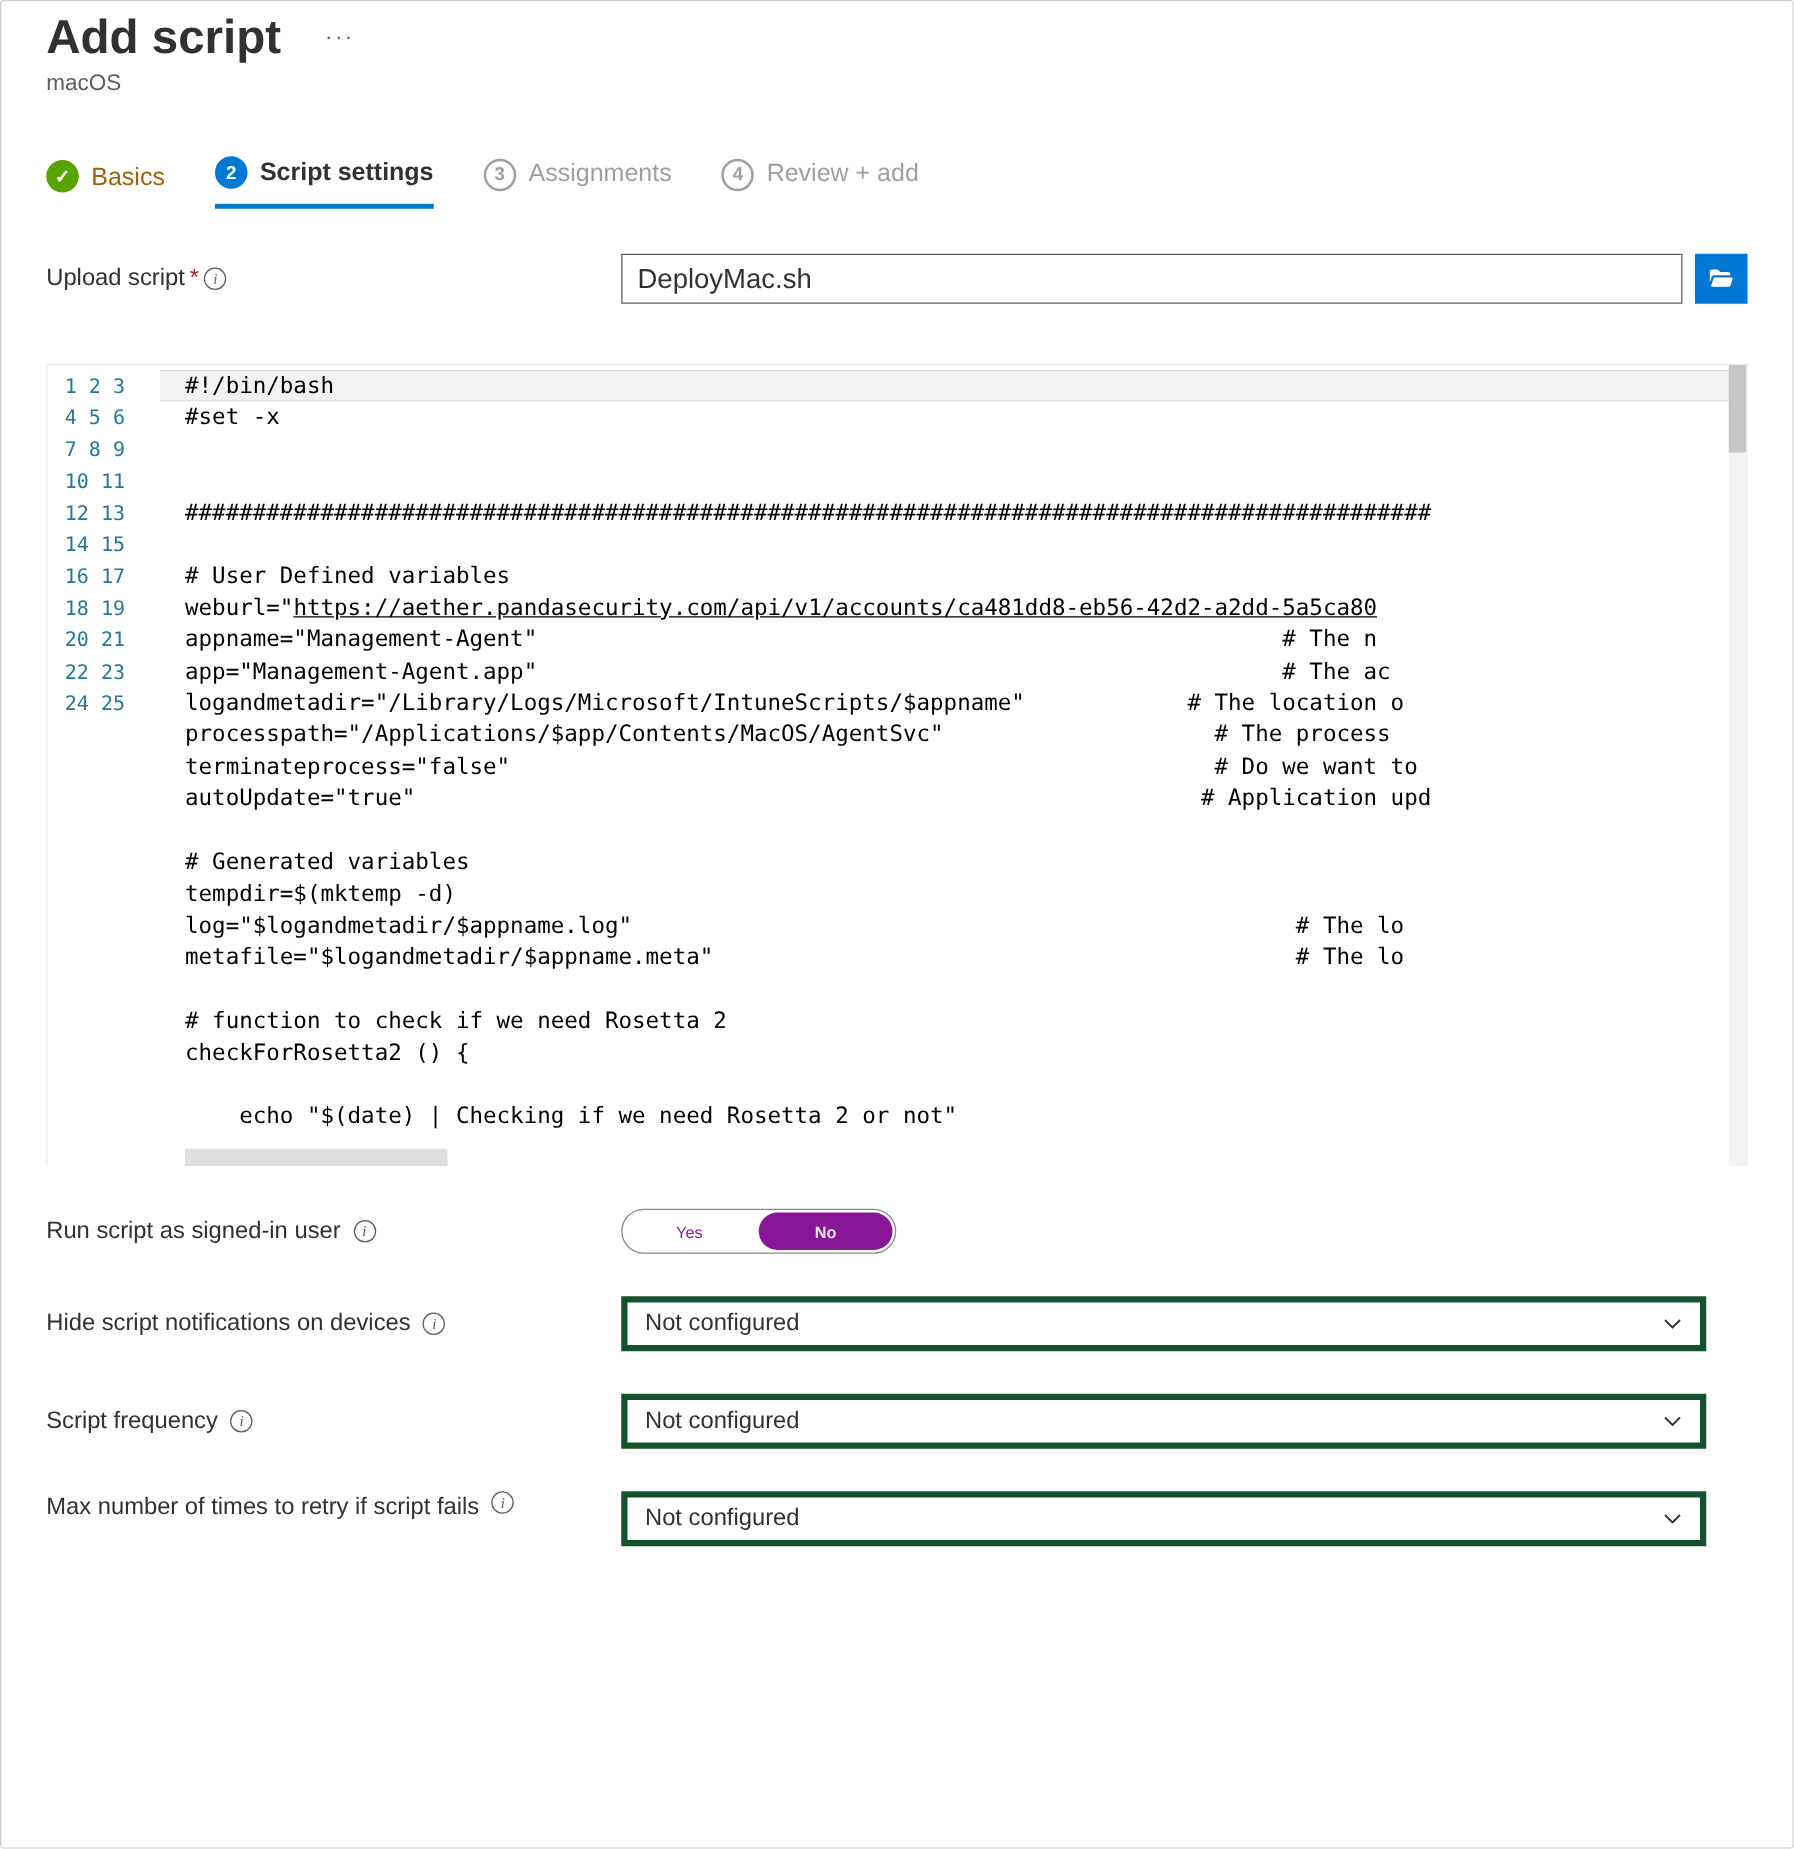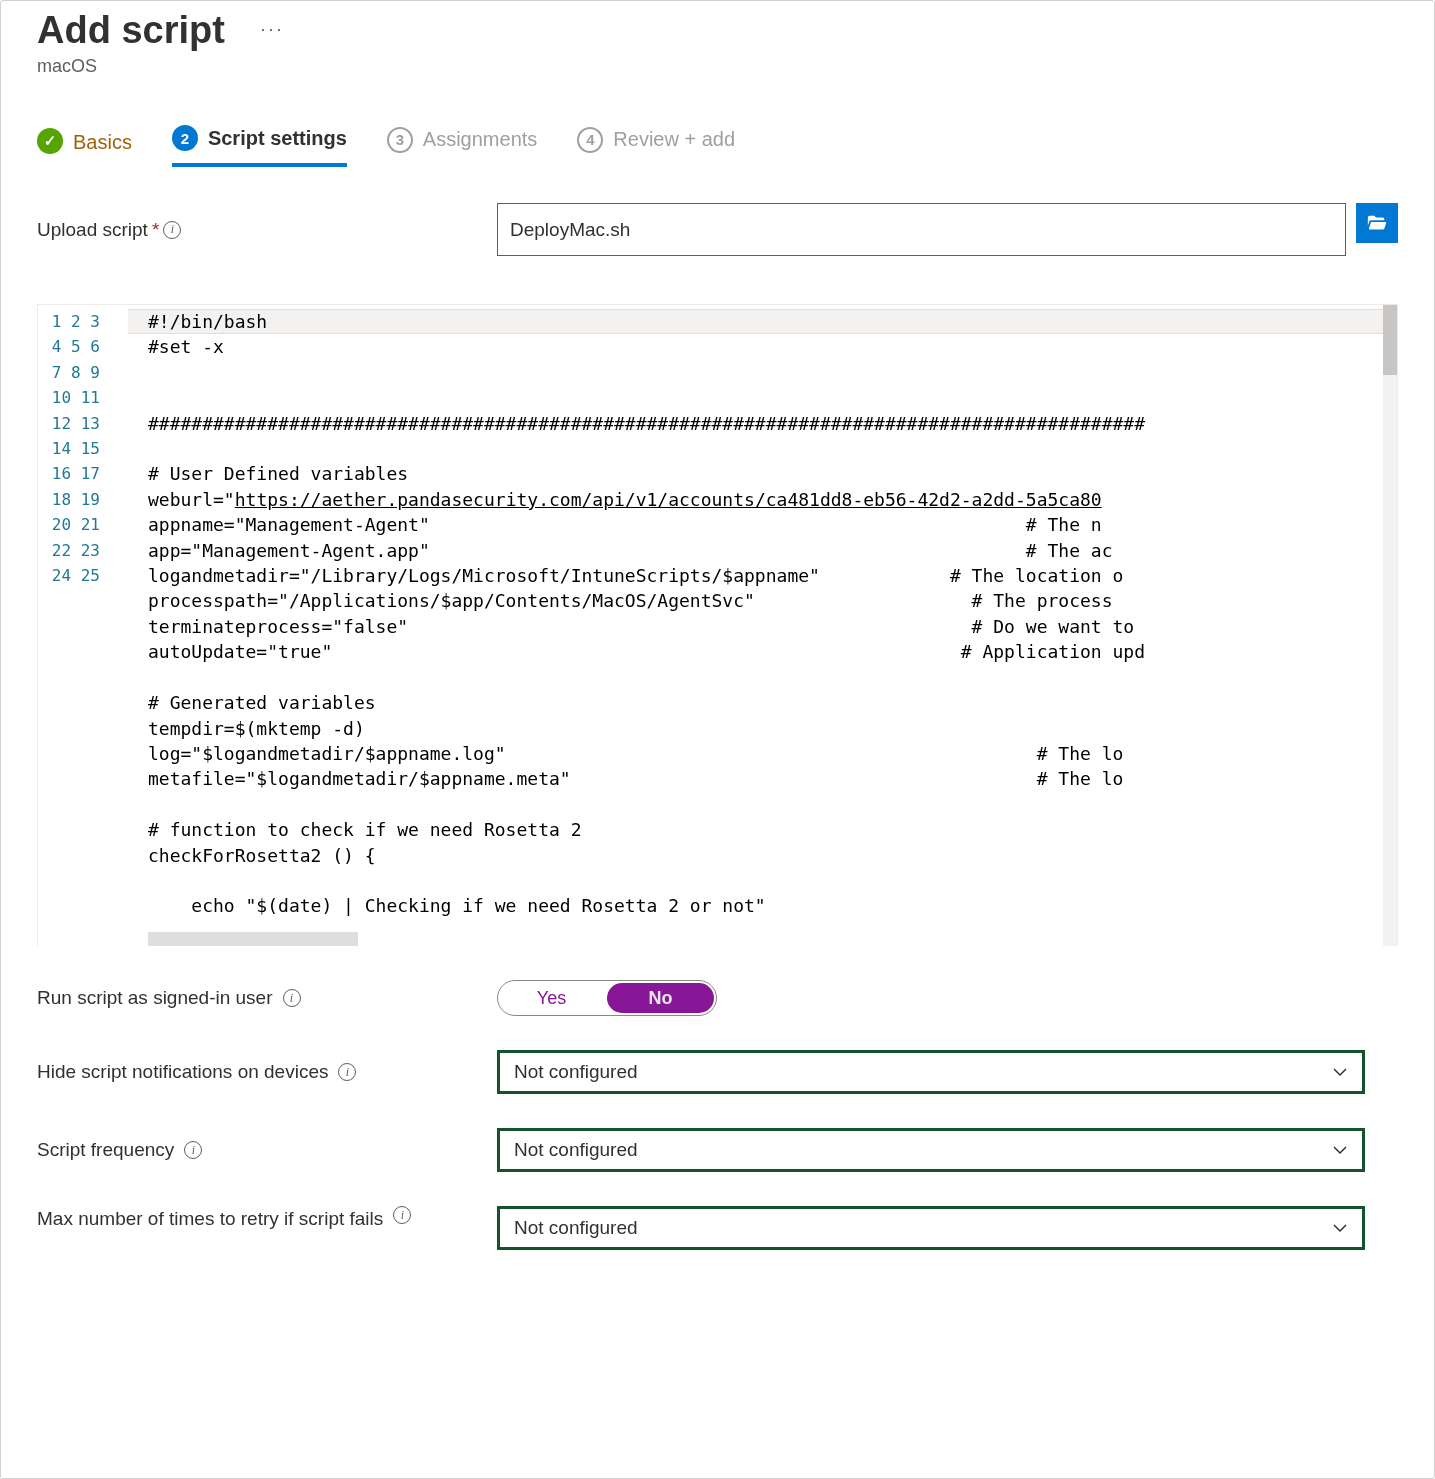--- a/index.html
+++ b/index.html
@@ -102,23 +102,23 @@
     align-items: center; justify-content: center;
     font-size: 12px;
     color: #605e5c;
     font-style: italic;
     font-family: Georgia, serif;
   }
   .upload-wrap { flex: 1; display: flex; gap: 10px; }
   .upload-input {
     flex: 1;
     border: 1px solid #605e5c;
-    height: 53px;
+    height: 40px;
     padding: 6px 12px;
-    font-size: 19px;
+    font-size: 22px;
     color: #323130;
     background: #fff;
   }
   .upload-btn {
     width: 42px; height: 40px;
     background: #0078d4;
     display: flex; align-items: center; justify-content: center;
     cursor: pointer;
   }
   .upload-btn svg { width: 22px; height: 22px; fill: #fff; }
@@ -198,32 +198,32 @@
     border-radius: 999px;
     overflow: hidden;
     height: 36px;
     min-width: 220px;
     background:#fff;
   }
   .pill-toggle .opt {
     flex:1;
     display:flex; align-items:center; justify-content:center;
     padding: 0 26px;
-    font-size: 18px;
+    font-size: 13px;
     cursor: pointer;
   }
   .pill-toggle .opt.yes { color: #881798; }
   .pill-toggle .opt.no {
     background: #881798; color: #e5e5e5; border-radius: 999px;
     margin: 2px; font-weight: 700;
   }
 
   .select {
     flex: 1;
-    border: 3px solid #14532d;
+    border: 5px solid #14532d;
     height: 44px;
     display: flex; align-items: center; justify-content: space-between;
     padding: 0 14px;
     font-size: 19px;
     background: #fff;
     cursor: pointer;
     max-width: 868px;
   }
   .select .chev { font-size: 14px; color: #323130; }
 </style>

